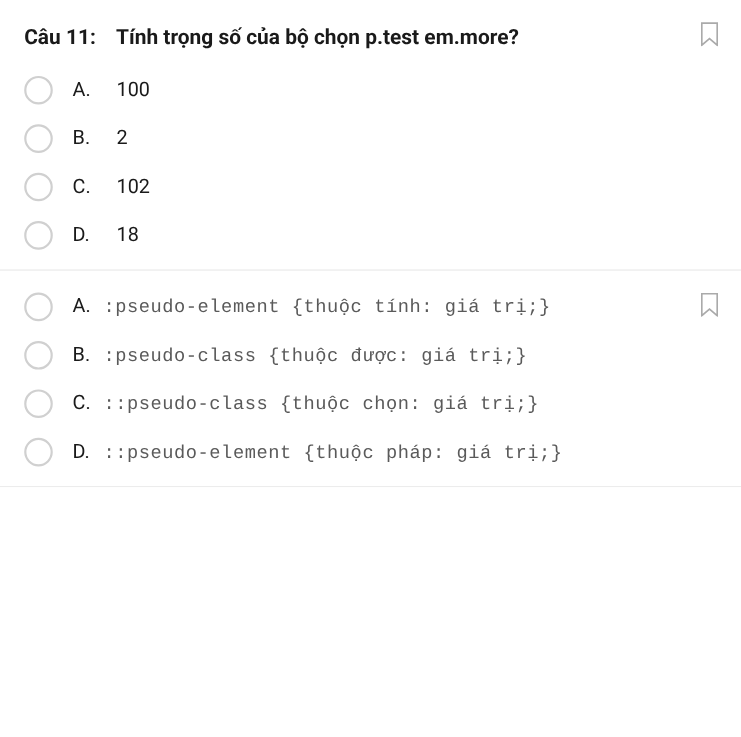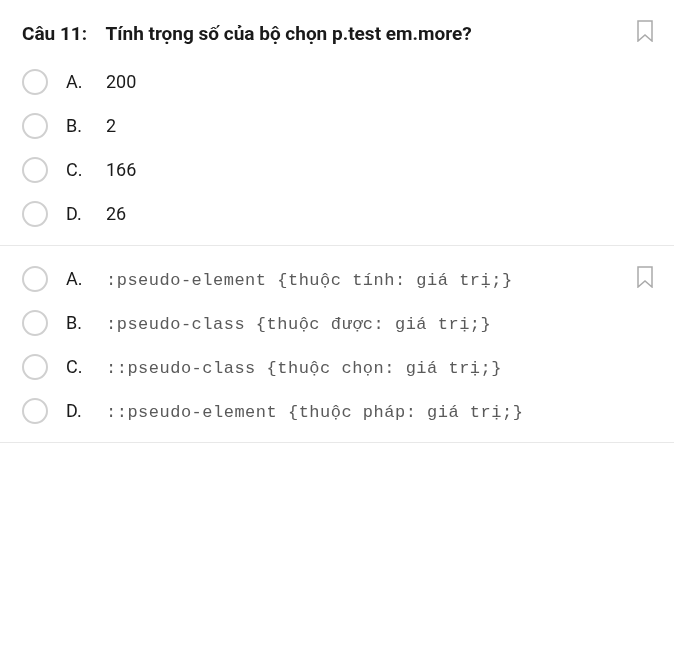--- a/index.html
+++ b/index.html
@@ -81,21 +81,20 @@
       color: #1a1a1a;
       display: flex;
       align-items: baseline;
       gap: 6px;
     }
     .code {
       font-family: "Courier New", Courier, monospace;
       font-size: 17px;
       color: #5a5a5a;
       letter-spacing: 0.5px;
-      margin-left: 12px;
     }
   </style>
 </head>
 <body>
 
 <div class="question-block">
   <div class="bookmark">
     <svg viewBox="0 0 18 22">
         <path d="M2 1 L16 1 L16 21 L9 15 L2 21 Z"></path>
       </svg>
@@ -104,36 +103,36 @@
     <div class="question-title">
       <span class="question-number">Câu 11:</span>
       <span>&nbsp;&nbsp;</span>
       <span>Tính trọng số của bộ chọn p.test em.more?</span>
     </div>
   </div>
   <div class="options">
     <div class="option">
       <span class="radio"></span>
       <span class="option-letter">A.</span>
-      <span class="option-text">200</span>
+      <span class="option-text">100</span>
     </div>
     <div class="option">
       <span class="radio"></span>
       <span class="option-letter">B.</span>
       <span class="option-text">2</span>
     </div>
     <div class="option">
       <span class="radio"></span>
       <span class="option-letter">C.</span>
-      <span class="option-text">166</span>
+      <span class="option-text">102</span>
     </div>
     <div class="option">
       <span class="radio"></span>
       <span class="option-letter">D.</span>
-      <span class="option-text">26</span>
+      <span class="option-text">18</span>
     </div>
   </div>
 </div>
 
 <div class="question-block">
   <div class="bookmark">
     <svg viewBox="0 0 18 22">
         <path d="M2 1 L16 1 L16 21 L9 15 L2 21 Z"></path>
       </svg>
   </div>

